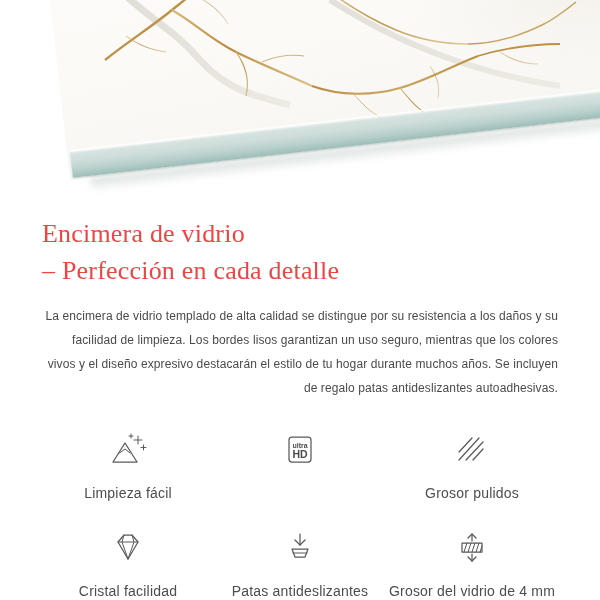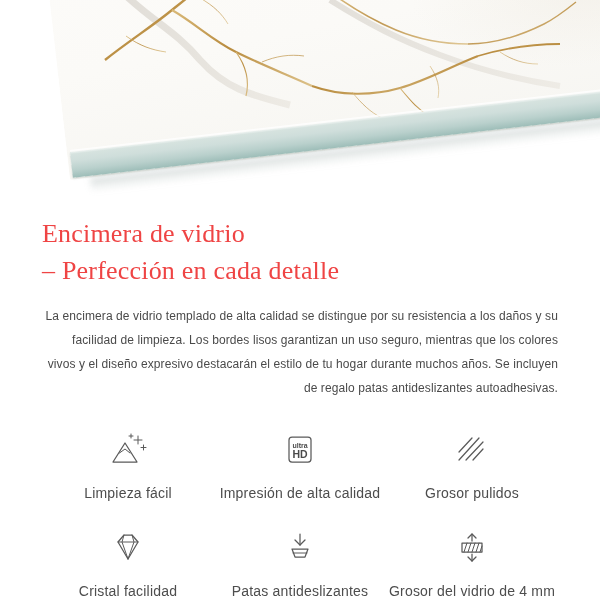--- a/index.html
+++ b/index.html
@@ -219,21 +219,20 @@
       </div>
 
       <div class="feature">
         <div class="feature-icon">
           <svg width="46" height="40" viewBox="0 0 46 40">
             <rect class="ln" x="12" y="7" width="22" height="25" rx="3"></rect>
             <text class="hd-text" x="23" y="18" font-size="7" text-anchor="middle">ultra</text>
             <text class="hd-text" x="23" y="28" font-size="10.5" text-anchor="middle">HD</text>
           </svg>
         </div>
-        <div class="feature-label">Impresión de alta calidad</div>
       </div>
 
       <div class="feature">
         <div class="feature-icon">
           <svg width="46" height="40" viewBox="0 0 46 40">
             <path class="ln" d="M10,30 L30,8"></path>
             <path class="ln" d="M10,22 L23,8"></path>
             <path class="ln" d="M17,30 L34,12"></path>
             <path class="ln" d="M24,30 L34,19"></path>
           </svg>

